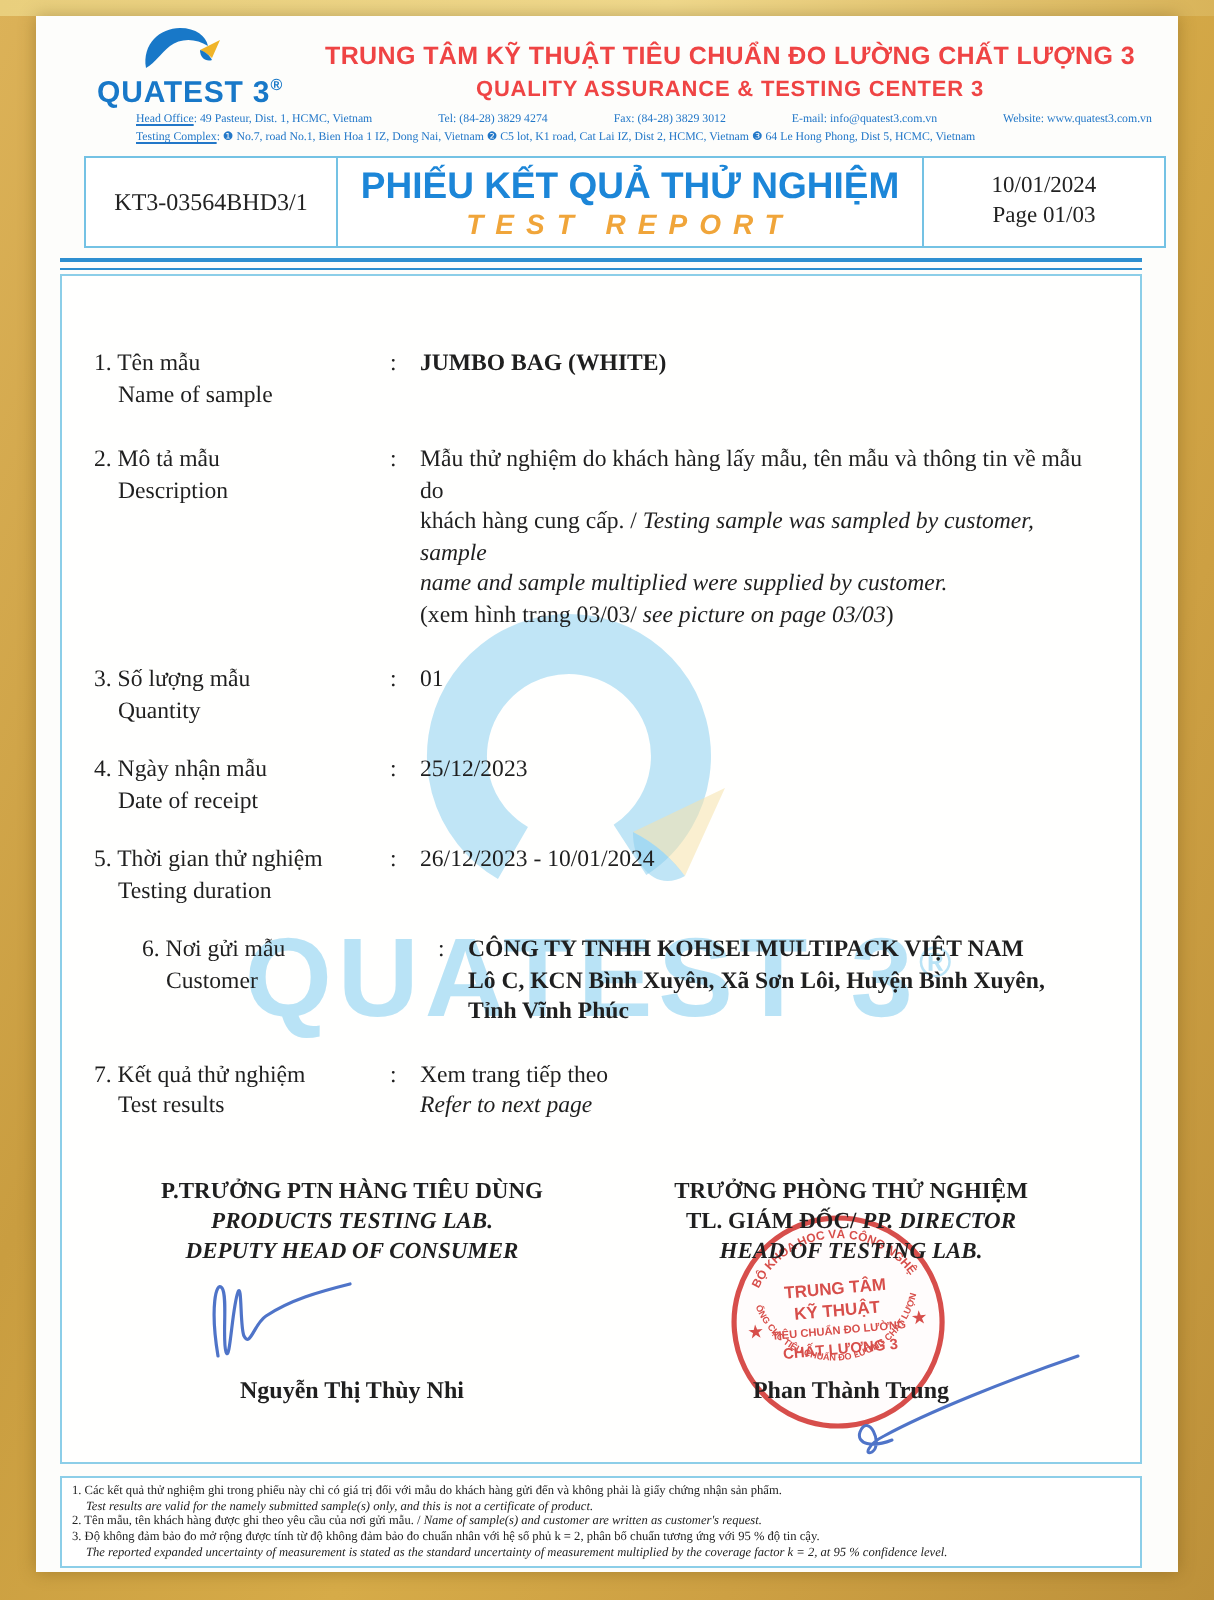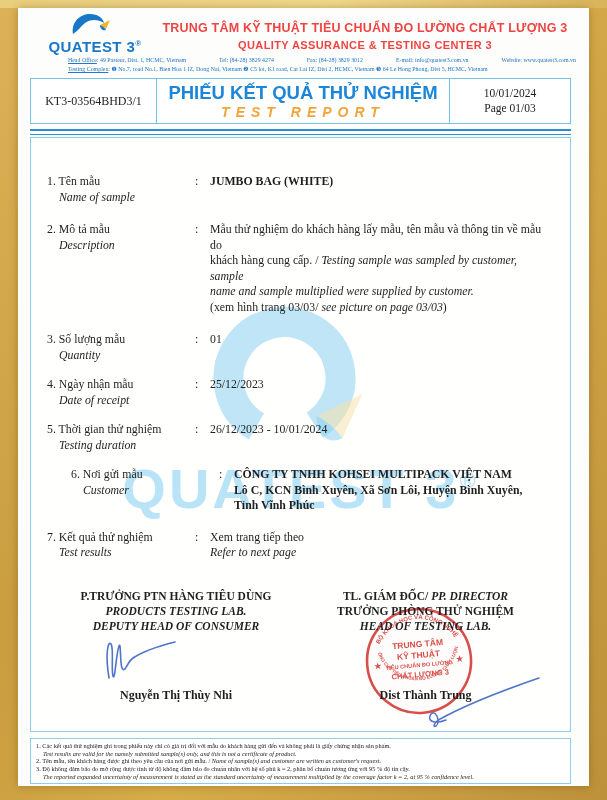--- a/index.html
+++ b/index.html
@@ -23,21 +23,21 @@
   .logo-name sup { font-size:8px; }
   .org { position:absolute; left:138px; top:13px; width:418px; text-align:center; font-family:"Liberation Sans",sans-serif; color:#ef4444; font-weight:bold; }
   .org-vi { font-size:12.5px; letter-spacing:.2px; }
   .org-en { font-size:11px; margin-top:4px; letter-spacing:.4px; }
   .addr { position:absolute; left:50px; top:48px; width:508px; font-size:5.9px; line-height:9px; color:#2277c8; font-family:"Liberation Serif",serif; }
   .addr-row1 { display:flex; justify-content:space-between; white-space:nowrap; }
   .addr u { text-decoration:underline; }
   .addr-row2 { white-space:nowrap; }
   
   .title-table {
-    position:absolute; left:12px; top:70px; width:541px; height:46px;
+    position:absolute; left:24px; top:70px; width:541px; height:46px;
     display:grid; grid-template-columns:125px 1fr 120px;
     border:1.5px solid #74c2e4; box-sizing:border-box; background:#fff;
   }
   .tcell { display:flex; flex-direction:column; justify-content:center; align-items:center; }
   .tcell-mid { border-left:1.5px solid #74c2e4; border-right:1.5px solid #74c2e4; }
   .report-no { font-size:12px; color:#222; }
   .title-vi { font-family:"Liberation Sans",sans-serif; font-weight:bold; font-size:18.5px; color:#1c86d8; line-height:20px; }
   .title-en { font-family:"Liberation Sans",sans-serif; font-weight:bold; font-style:italic; font-size:14px; color:#f0a53a; letter-spacing:6px; margin-top:1px; }
   .date-page { font-size:11.5px; line-height:15px; color:#222; text-align:center; }
   .dline { position:absolute; left:12px; top:121px; width:541px; height:3px; border-top:2px solid #2e8fd0; border-bottom:1.5px solid #2e8fd0; box-sizing:content-box; }
@@ -51,21 +51,21 @@
   .wm-text {
     position:absolute; left:0; top:318px; width:100%; text-align:center;
     font-family:"Liberation Sans",sans-serif; font-weight:bold; font-size:56px;
     color:rgba(128,204,238,.55); letter-spacing:3px; white-space:nowrap;
   }
   .wm-text sup { font-size:22px; }
   .content { position:relative; z-index:1; padding:36px 24px 0 16px; font-size:11.8px; line-height:15.5px; color:#1f1f1f; }
   .row { display:flex; }
   .m1{ margin-bottom:17px; } .m2{ margin-bottom:16px;margin-left:24px; } .m3{ margin-bottom:14px; }
   .lbl { width:148px; flex-shrink:0; }
-  .lbl .en { display:block; font-style:italic; padding-left:12px; }
+  .lbl .en { display:block; padding-left:12px; }
   .colon { width:15px; flex-shrink:0; }
   .val { flex:1; }
   .b { font-weight:bold; }
   .i { font-style:italic; }
   
   .sig-area { display:flex; margin-top:28px; position:relative; }
   .sig-col { text-align:center; font-weight:bold; font-size:11.5px; line-height:15px; }
   .sig-left { width:258px; }
   .sig-right { flex:1; position:relative; }
   .sig-draw { height:52px; position:relative; }
@@ -221,31 +221,31 @@
               <text font-family="Liberation Sans,sans-serif" font-size="4.6" font-weight="bold" fill="#d4403c" text-anchor="middle">
                 <textPath href="#arcBot" startOffset="50%">TỔNG CỤC TIÊU CHUẨN ĐO LƯỜNG CHẤT LƯỢNG</textPath>
               </text>
               <text x="13" y="62" font-size="8" fill="#d4403c">★</text>
               <text x="95" y="62" font-size="8" fill="#d4403c">★</text>
               <text x="58" y="44" font-family="Liberation Sans,sans-serif" font-size="8.5" font-weight="bold" fill="#d4403c" text-anchor="middle">TRUNG TÂM</text>
               <text x="58" y="55" font-family="Liberation Sans,sans-serif" font-size="8.5" font-weight="bold" fill="#d4403c" text-anchor="middle">KỸ THUẬT</text>
               <text x="58" y="64" font-family="Liberation Sans,sans-serif" font-size="5.6" font-weight="bold" fill="#d4403c" text-anchor="middle">TIÊU CHUẨN ĐO LƯỜNG</text>
               <text x="58" y="74" font-family="Liberation Sans,sans-serif" font-size="7.5" font-weight="bold" fill="#d4403c" text-anchor="middle">CHẤT LƯỢNG 3</text>
             </svg>
+            <div style="position:relative;z-index:3;">TRƯỞNG PHÒNG THỬ NGHIỆM</div>
             <div style="position:relative;z-index:3;">
               <span>TL. GIÁM ĐỐC/ </span><span class="i">PP. DIRECTOR</span>
             </div>
-            <div style="position:relative;z-index:3;">TRƯỞNG PHÒNG THỬ NGHIỆM</div>
             <div class="i" style="position:relative;z-index:3;">HEAD OF TESTING LAB.</div>
             <div class="sig-draw">
               <svg class="sig-right-svg" width="160" height="64" viewBox="0 0 160 64">
                 <path d="M155,6 C120,18 80,34 58,46 C50,50 48,56 52,54 C58,50 50,34 46,44 C44,50 52,52 62,48" fill="none" stroke="#4f74c8" stroke-width="1.5" stroke-linecap="round"></path>
               </svg>
             </div>
-            <div class="sig-name">Dist Thành Trung</div>
+            <div class="sig-name">Phan Thành Trung</div>
           </div>
         </div>
       </div>
     </div>
 
     <div class="footer-box">
       <div>
         <span>1. Các kết quả thử nghiệm ghi trong phiếu này chỉ có giá trị đối với mẫu do khách hàng gửi đến và không phải là giấy chứng nhận sản phẩm.</span>
         <span class="en-line">Test results are valid for the namely submitted sample(s) only, and this is not a certificate of product.</span>
       </div>

